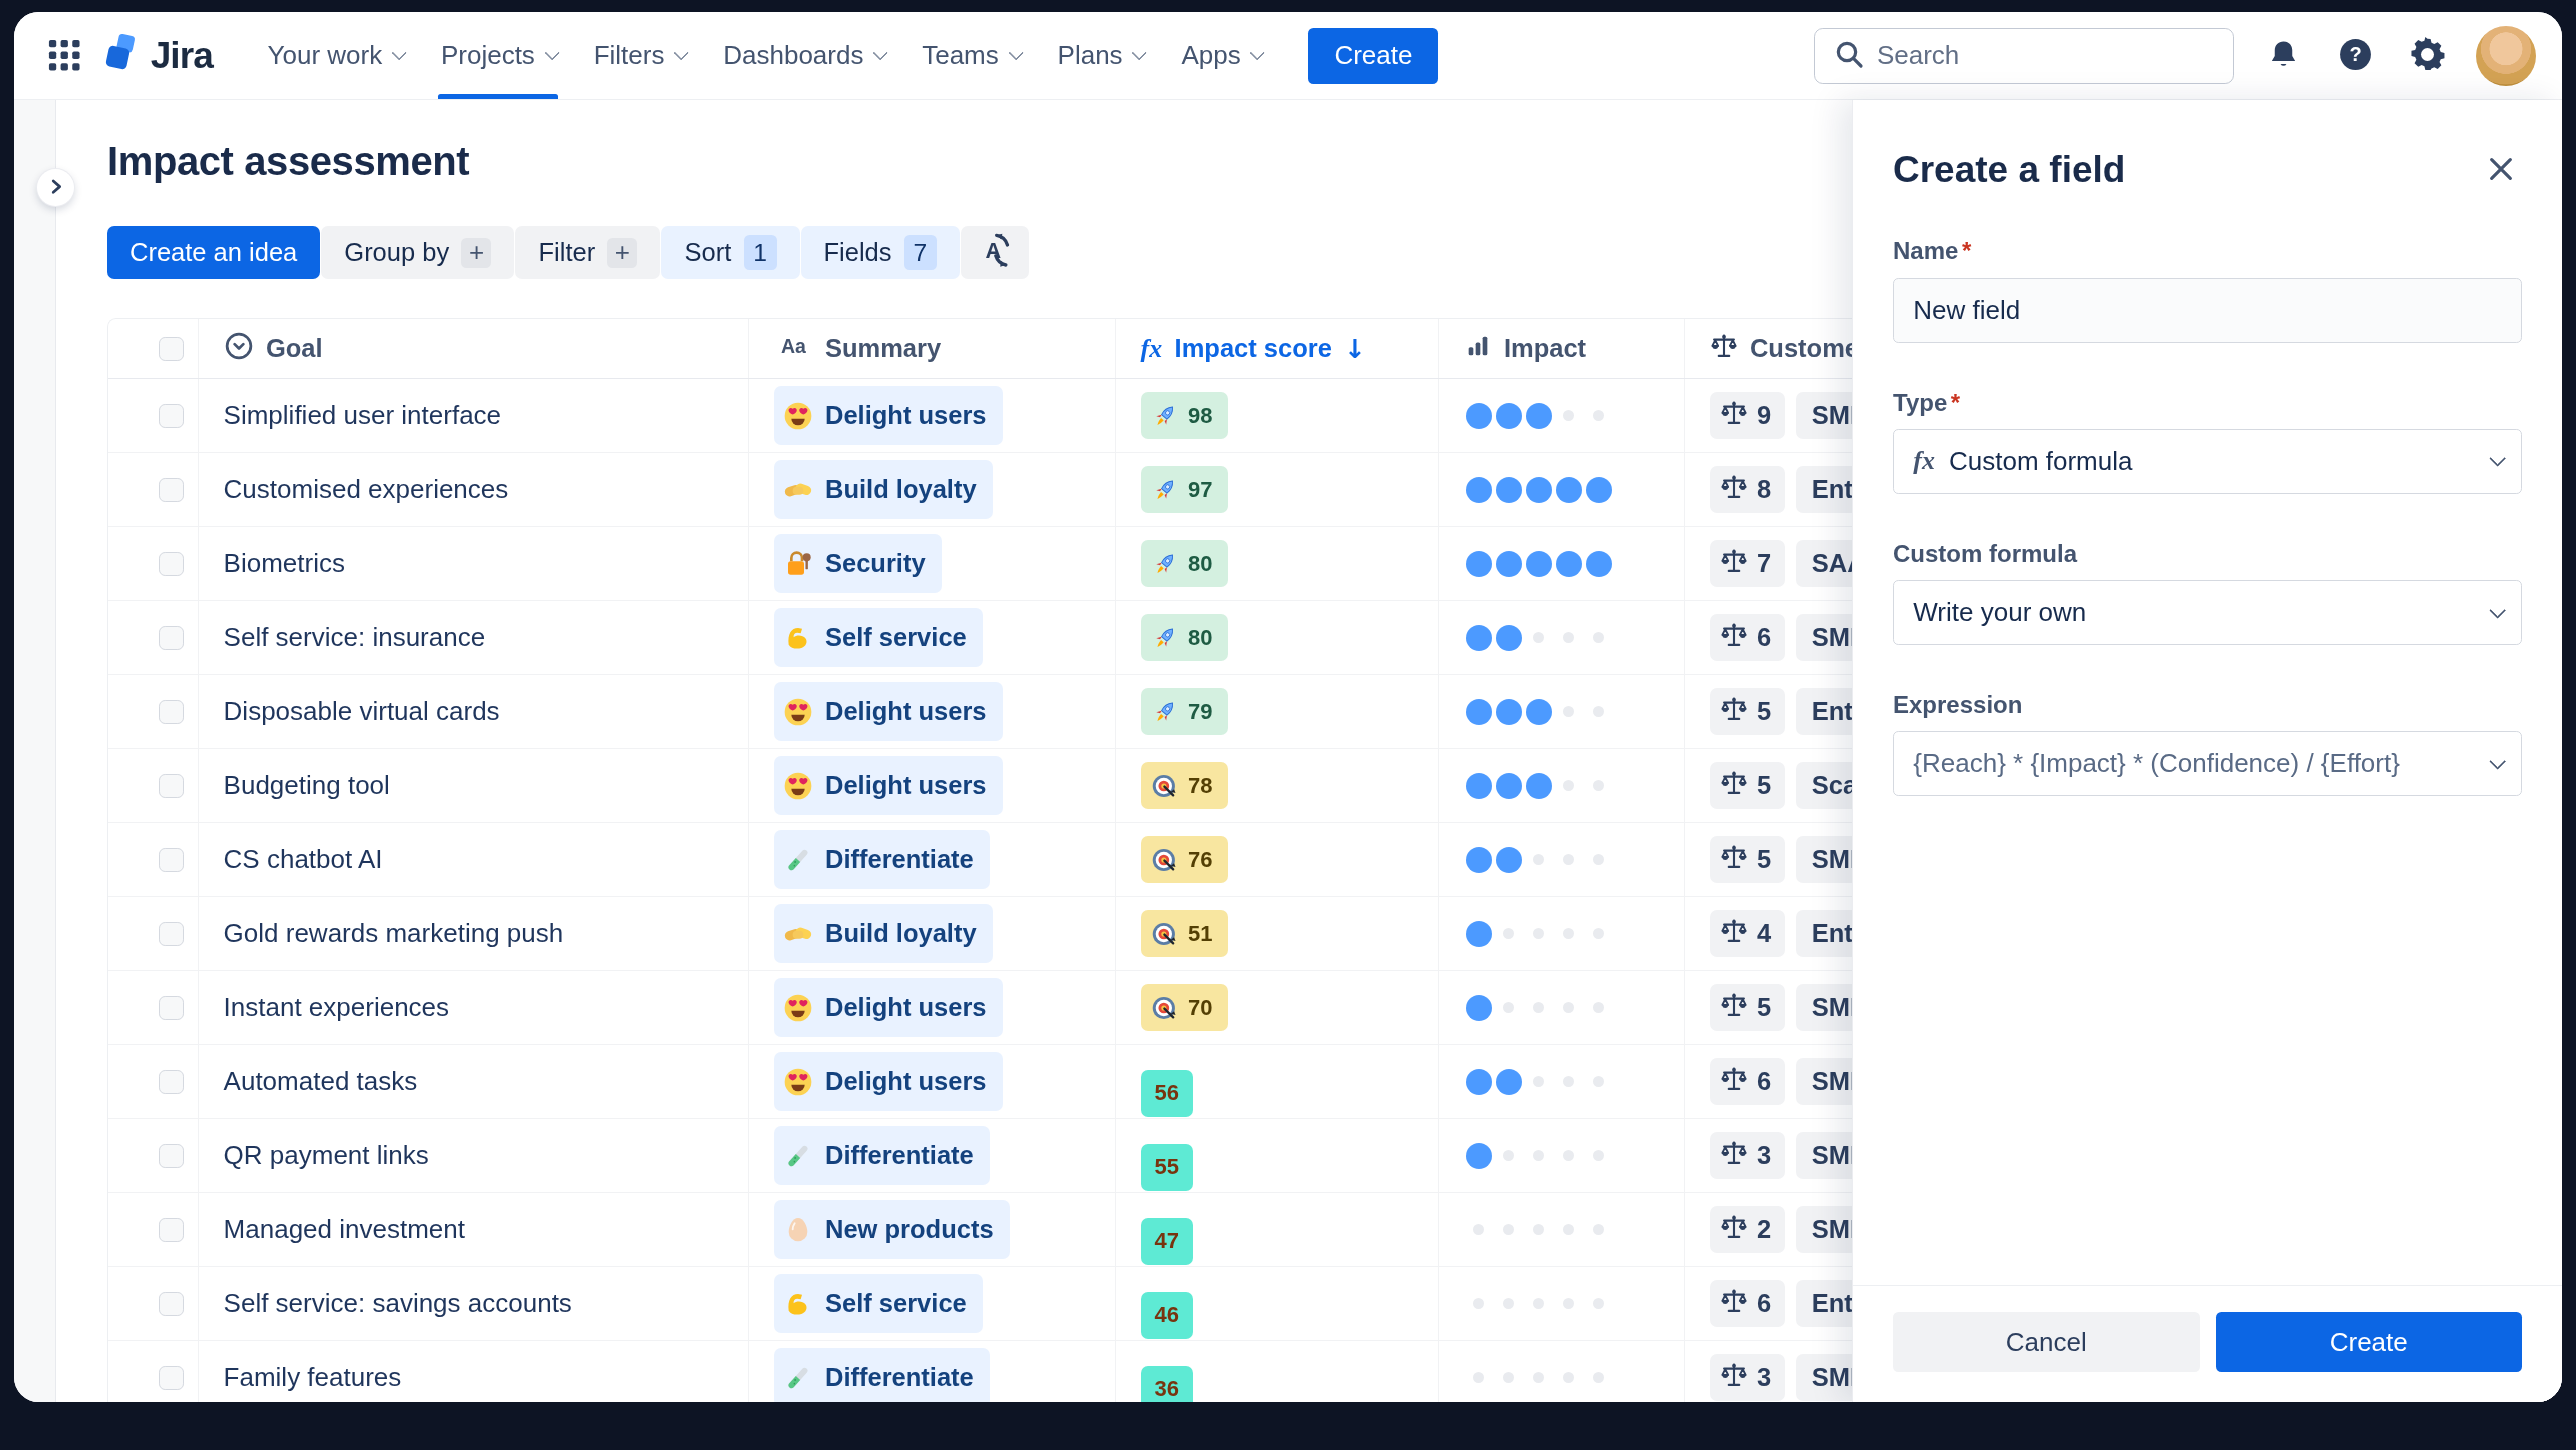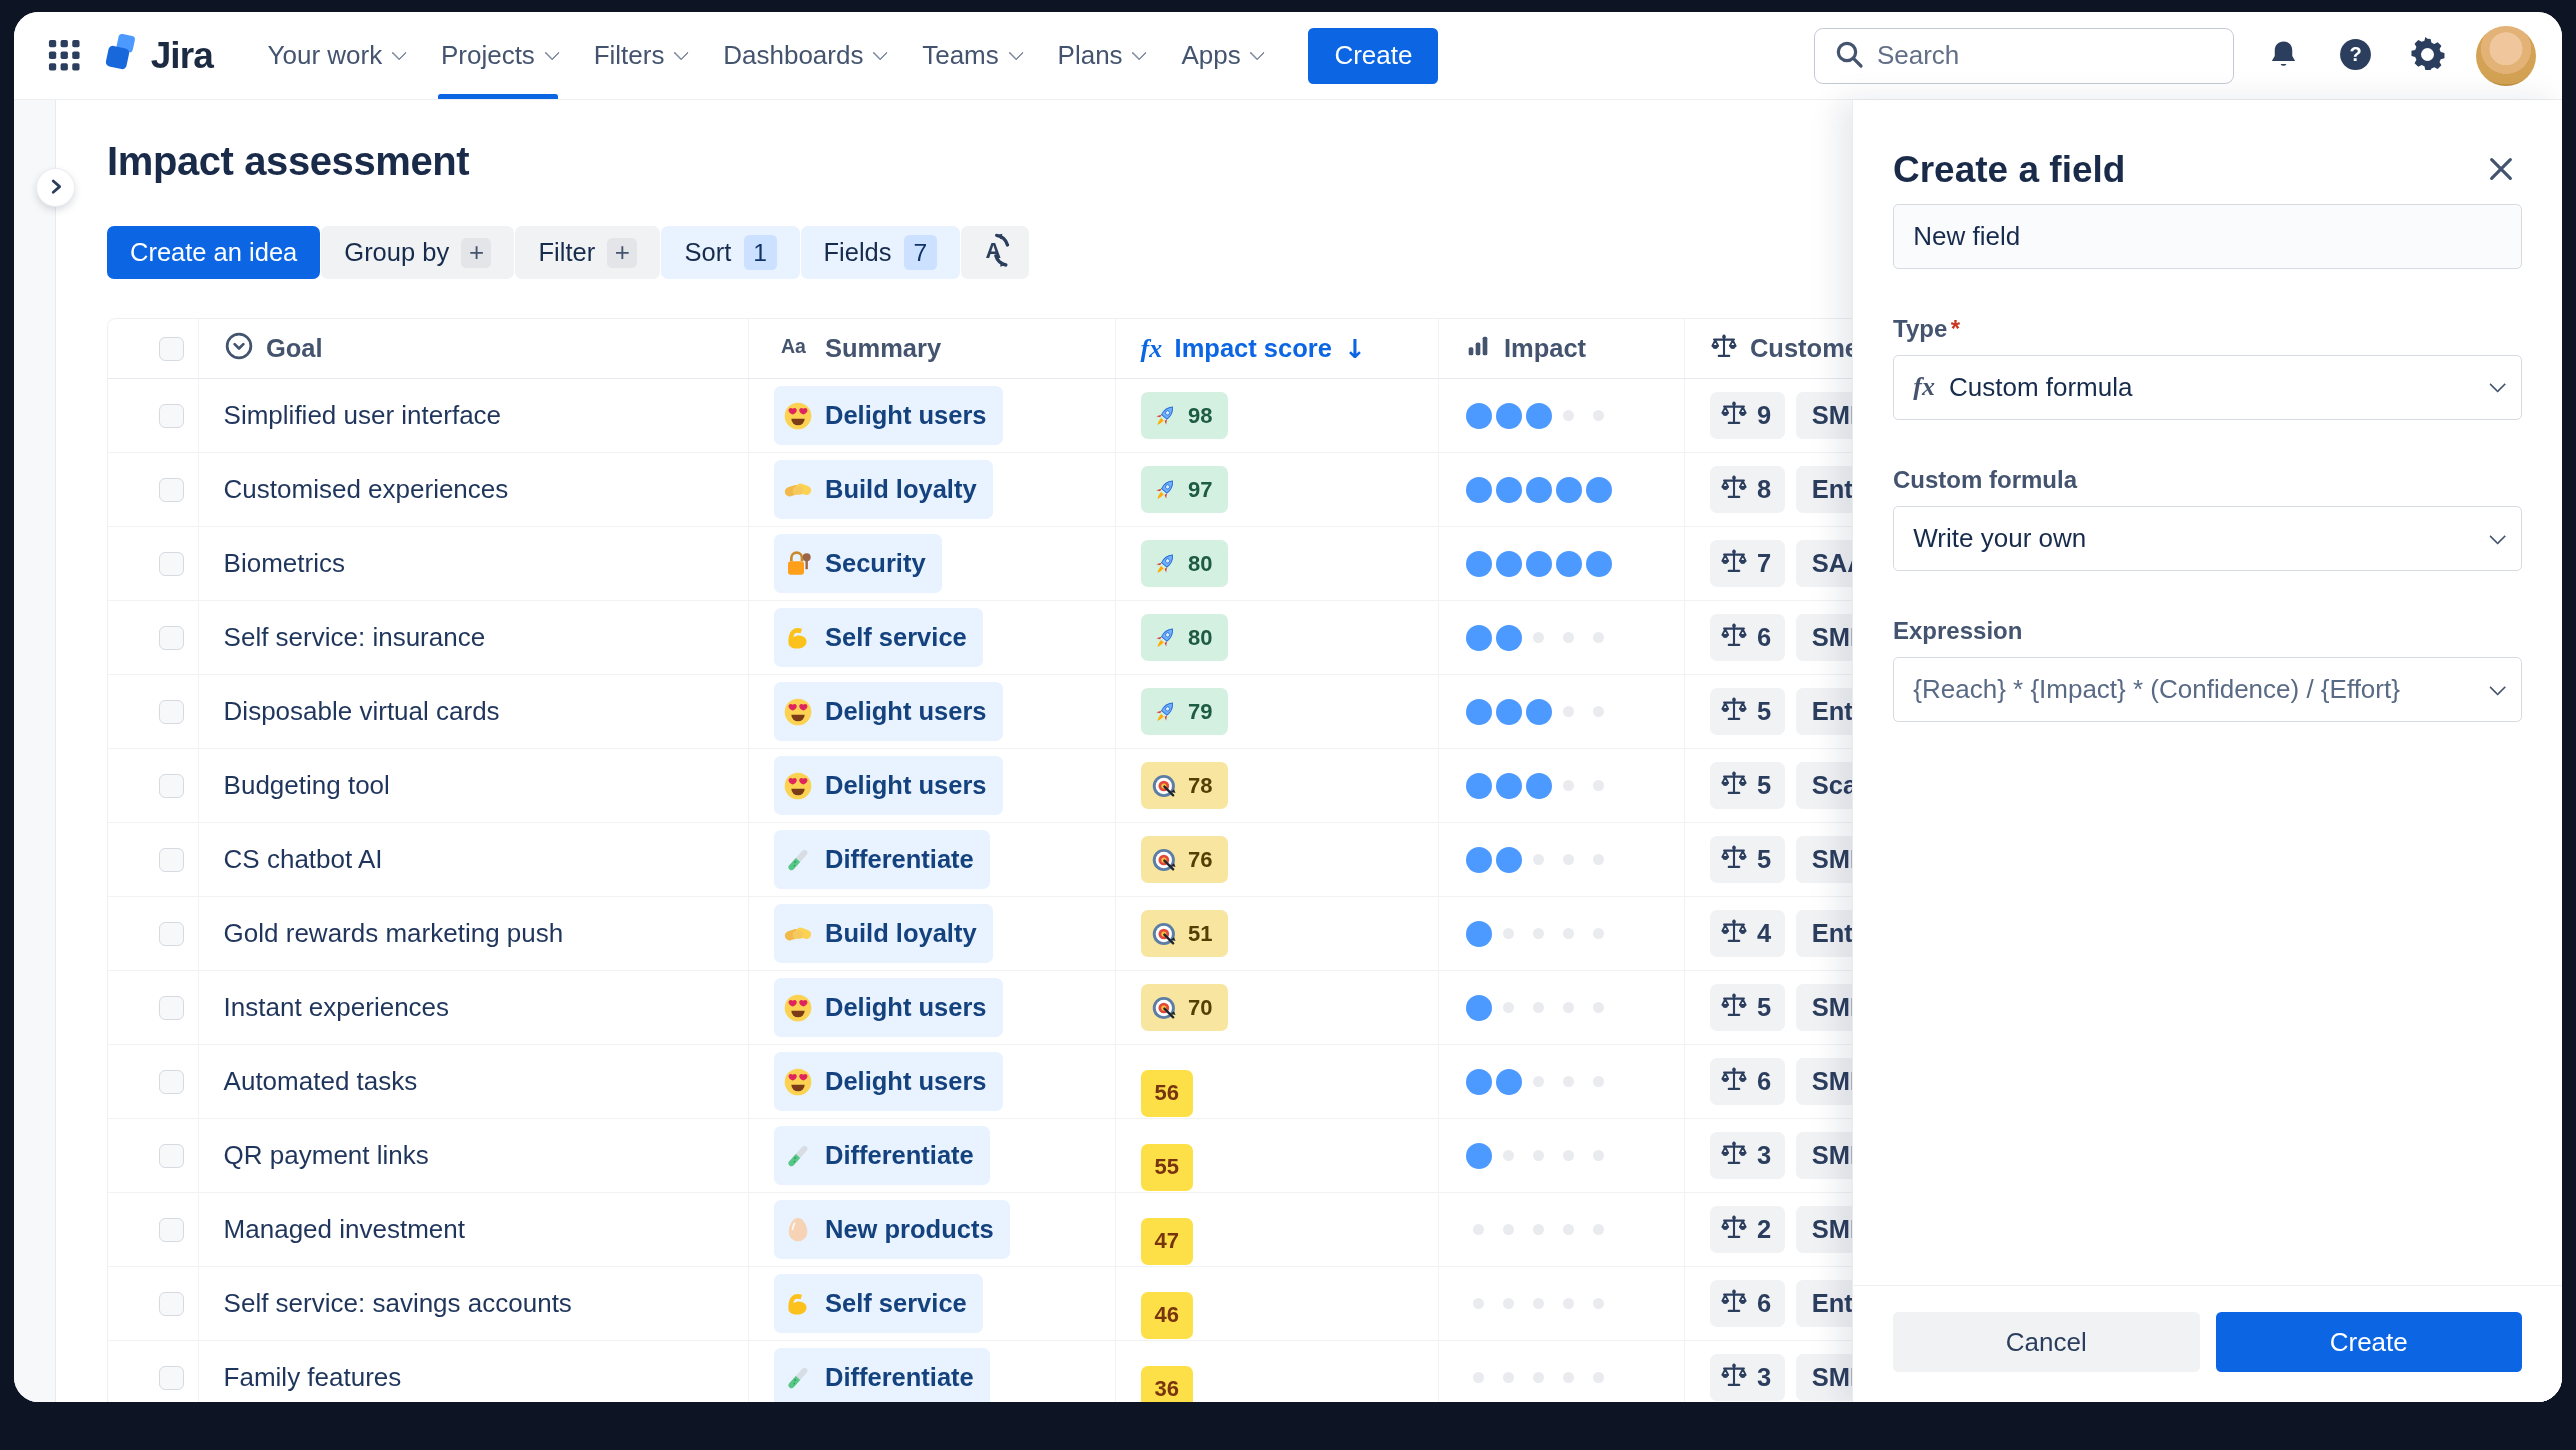--- a/index.html
+++ b/index.html
@@ -64,21 +64,21 @@
   .sum-text { font-size:26px; color:#1f355c; }
 
   .goal-pill { display:flex; align-items:center; gap:10.6px; background:#e9f2ff; border-radius:7px; height:59px; padding:0 16px 0 8.8px; }
   .goal-pill .gt { font-size:25.5px; font-weight:600; color:#14427e; }
   .gi { width:32px; height:32px; display:flex; align-items:center; justify-content:center; }
   .gi svg { width:32px; height:32px; }
 
   .score-pill { display:flex; align-items:center; gap:8.8px; border-radius:7px; height:47px; padding:0 16px 0 10.6px; font-size:22px; font-weight:600; }
   .score-pill.green { background:#d4f0e0; color:#1e5b43; }
   .score-pill.yellow { background:#f8e6a0; color:#533f04; }
-  .score-pill.peach { background:#fde047; color:#78340f; padding:0 14px;margin-top:23px; }
+  .score-pill.peach { background:#5eead4; color:#78340f; padding:0 14px;margin-top:23px; }
   .si { width:28px; height:28px; display:flex; align-items:center; justify-content:center; }
   .si svg { width:28px; height:28px; }
 
   .dslot { width:30px; display:flex; align-items:center; justify-content:center; flex:none; }
   .dot { border-radius:50%; }
   .dot.on { width:26px; height:26px; background:#4c9aff; }
   .dot.off { width:11.4px; height:11.4px; background:#e9ebef; }
 
   .cw, .cl { background:#f1f2f4; border-radius:7px; height:47px; display:flex; align-items:center; font-size:25.5px; font-weight:600; color:#2c3e5d; }
   .cw { gap:8.8px; padding:0 14px 0 10.6px; margin-right:10.6px; }
@@ -1200,20 +1200,21 @@
     <div class="panel">
       <div class="panel-head">
         <div class="panel-title">Create a field</div>
         <div class="close-btn">
             <span><svg width="32" height="32" viewBox="0 0 24 24" fill="none" stroke="#44546f" stroke-width="2.4" stroke-linecap="round">
                 <path d="M5 5 19 19 M19 5 5 19"></path>
               </svg></span>
           </div>
       </div>
 
+      <div class="flabel"><span>Name</span><span class="req">*</span></div>
       <div class="finput">
           <span>New field</span>
         </div>
 
       <div class="flabel"><span>Type</span><span class="req">*</span></div>
       <div class="fselect">
         <span class="fx">fx</span>
         <span>Custom formula</span>
         <span class="selchev"></span>
       </div>

